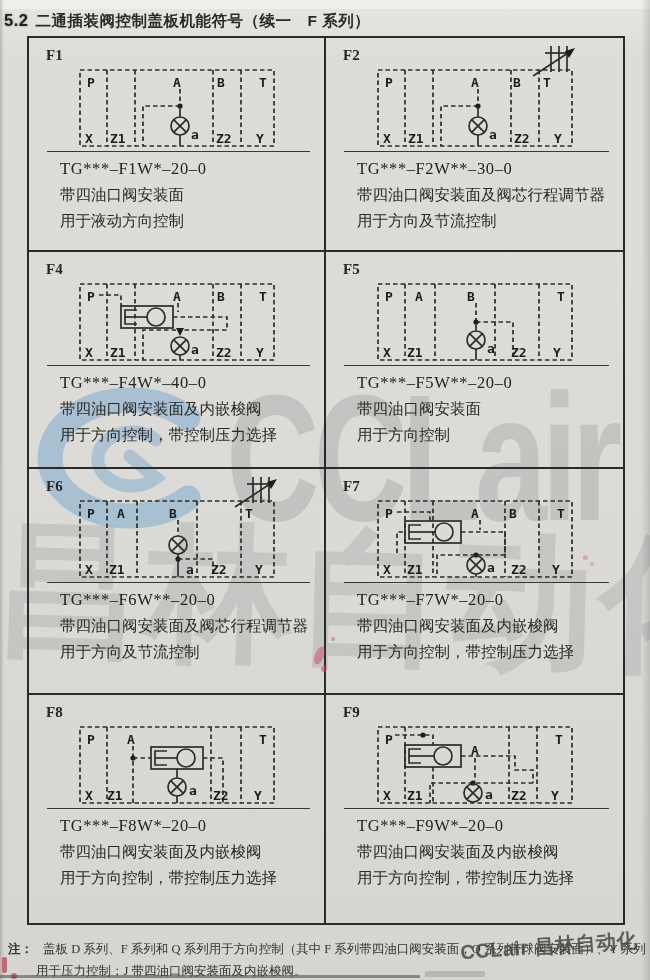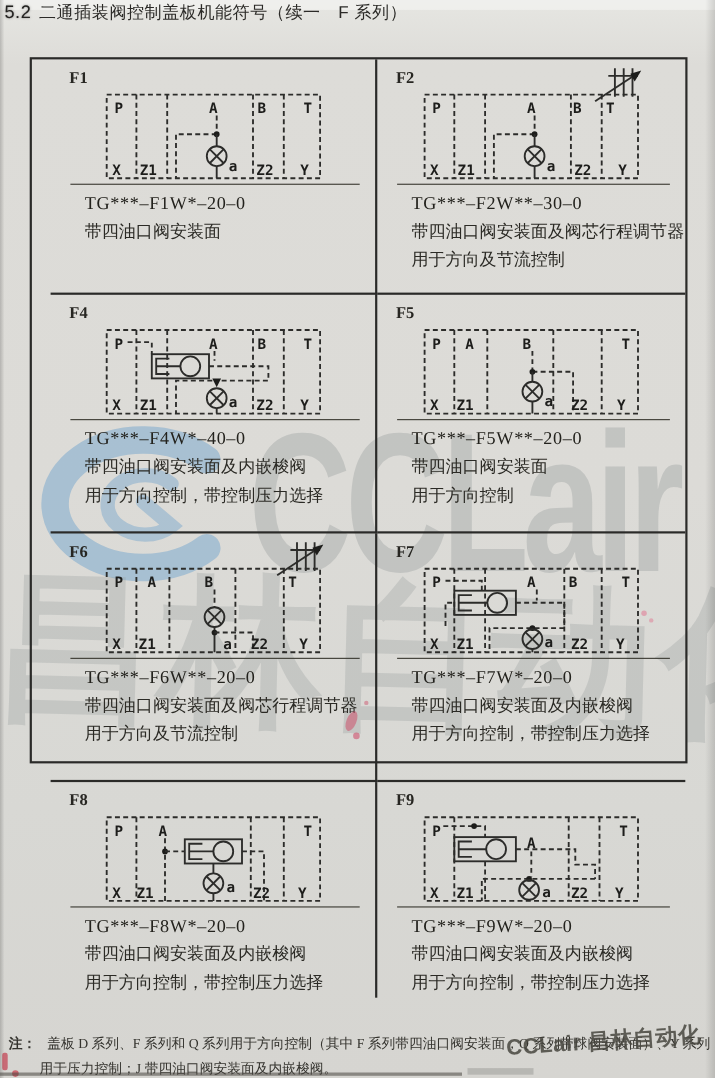--- a/index.html
+++ b/index.html
@@ -4,27 +4,27 @@
 <style>
   html,body{margin:0;padding:0;}
   body{width:650px;height:980px;font-family:"Liberation Serif","DejaVu Serif",serif;}
   .page{position:relative;width:650px;height:980px;overflow:hidden;
     background:linear-gradient(180deg,#e6e6e2 0%,#dddcd8 6%,#dcdbd7 45%,#d8d8d4 75%,#d6d5d1 100%);
     color:#2e2d2b;}
   .scan-top{position:absolute;left:0;top:0;width:100%;height:9px;background:rgba(255,255,255,.38);pointer-events:none;}
   .scan-right{position:absolute;right:0;top:0;width:9px;height:100%;background:linear-gradient(90deg,rgba(0,0,0,0),rgba(0,0,0,.13));pointer-events:none;}
   .scan-left{position:absolute;left:0;top:0;width:4px;height:100%;background:linear-gradient(90deg,rgba(0,0,0,.18),rgba(0,0,0,0));pointer-events:none;}
 
-  .heading{position:absolute;left:4px;top:1px;font-family:"Liberation Sans","DejaVu Sans",sans-serif;
-    font-weight:normal;font-size:15.5px;color:#2b2a27;white-space:nowrap;letter-spacing:.5px;}
+  .heading{position:absolute;left:4px;top:11px;font-family:"Liberation Sans","DejaVu Sans",sans-serif;
+    font-weight:bold;font-size:15.5px;color:#2b2a27;white-space:nowrap;letter-spacing:.5px;}
   .h-num{font-size:16.5px;margin-right:7px;color:#232220;text-shadow:0 0 2px rgba(40,40,40,.55);}
 
-  .grid{position:absolute;left:27px;top:52px;width:598px;height:642px;border:2.5px solid #2a2a28;
+  .grid{position:absolute;left:27px;top:36px;width:598px;height:889px;border:2.5px solid #2a2a28;
     box-sizing:border-box;display:grid;grid-template-columns:297px 1fr;grid-template-rows:214px 217px 226px auto;
-    background:transparent;padding-left:17px;}
+    background:transparent;}
   .cell{position:relative;box-sizing:border-box;}
   .colL{border-right:2px solid #2a2a28;}
   .rowB{border-bottom:2px solid #2a2a28;}
   .cid{position:absolute;top:9px;left:17px;font-size:15px;font-weight:600;color:#272622;}
   .diag{display:block;margin:4px auto 0;}
   .rule{border-top:1.8px solid #38372f;margin:1px 14px 7px 18px;}
   .model{margin-left:31px;font-size:16.5px;letter-spacing:.6px;color:#23221d;margin-bottom:3px;white-space:nowrap;}
   .desc{margin-left:31px;font-size:15.5px;line-height:26px;color:#2b2a25;white-space:nowrap;}
 
   
@@ -104,20 +104,21 @@
         <text class="pt" x="182" y="19">T</text>
         <text class="pt" x="8" y="75">X</text>
         <text class="pt" x="33" y="75">Z1</text>
         <text class="pt" x="139" y="75">Z2</text>
         <text class="pt" x="179" y="75">Y</text>
         <text class="pt" x="114" y="71">a</text>
       </svg>
       <div class="rule"></div>
       <div class="model">TG***–F1W*–20–0</div>
       <div class="desc">带四油口阀安装面</div>
+      <div class="desc">用于液动方向控制</div>
     </div>
 
     <div class="cell rowB">
       <div class="cid">F2</div>
       <svg class="diag" width="200" height="108" viewBox="0 -26 200 108">
         <rect class="dl" x="3" y="2" width="194" height="76"></rect>
         <line class="dl" x1="30" y1="2" x2="30" y2="78"></line>
           <line class="dl" x1="58" y1="2" x2="58" y2="78"></line>
         <line class="dl" x1="136" y1="2" x2="136" y2="78"></line>
           <line class="dl" x1="164" y1="2" x2="164" y2="78"></line>

